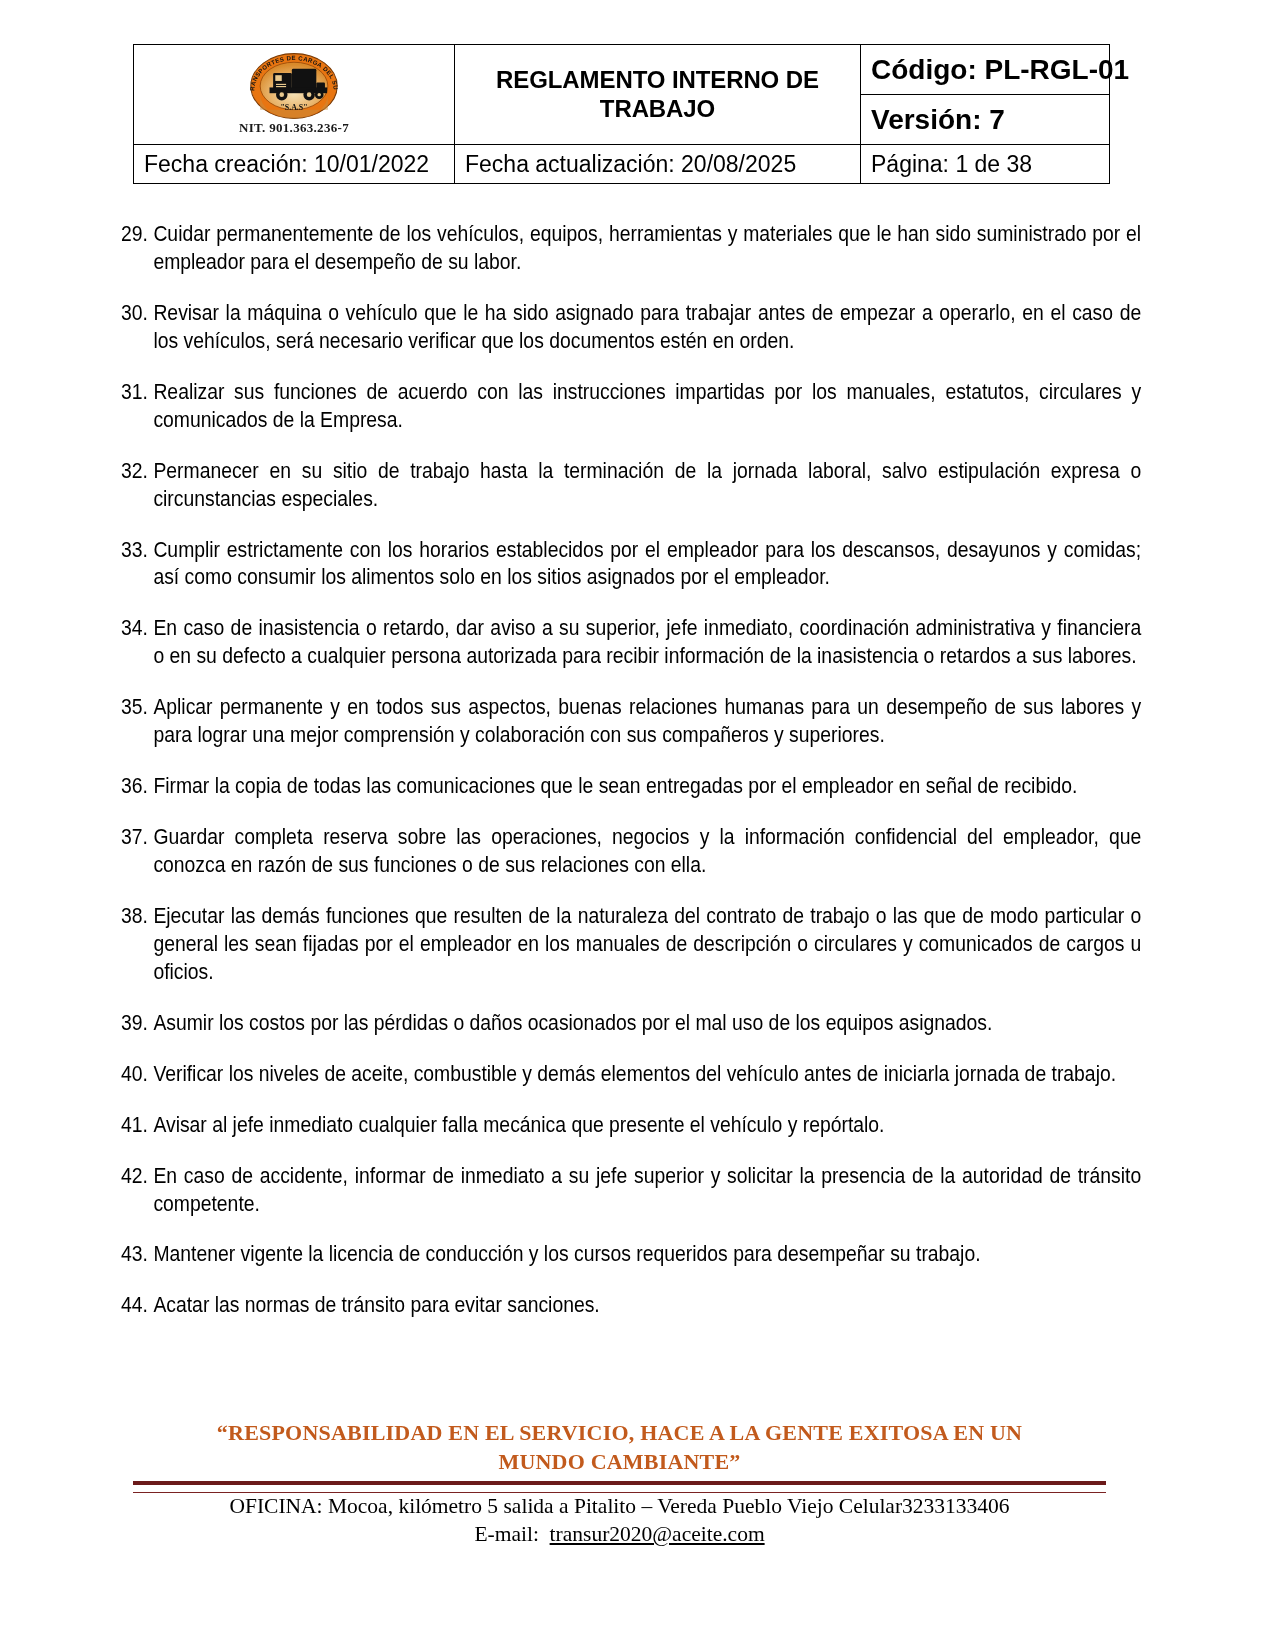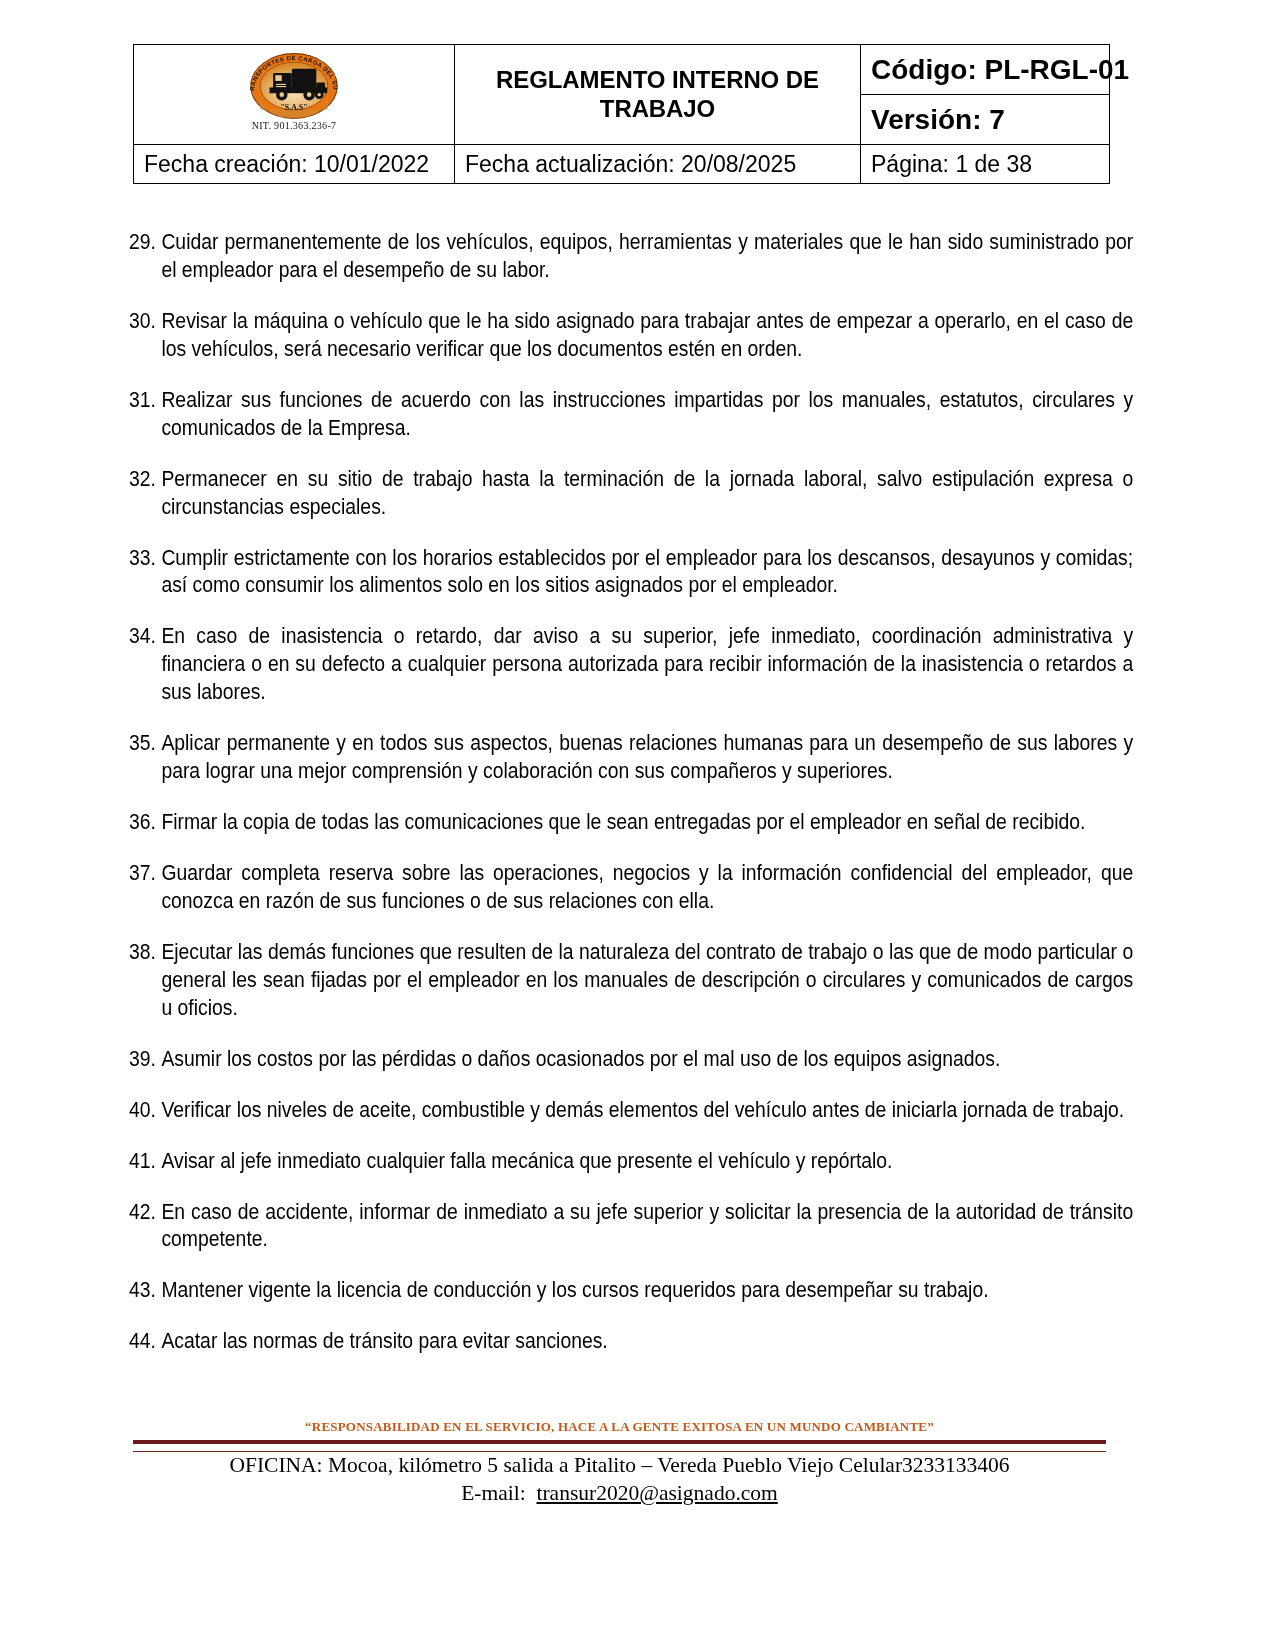--- a/index.html
+++ b/index.html
@@ -81,36 +81,36 @@
     padding-top: 3px;
     box-sizing: border-box;
   }
   .logo-emblem {
     width: 108px;
     height: 72px;
     position: relative;
   }
   .logo-nit {
     font-family: "Liberation Serif", serif;
-    font-weight: normal;
-    font-size: 10px;
+    font-weight: bold;
+    font-size: 13px;
     letter-spacing: 0.3px;
     color: #1a1a1a;
     margin-top: -2px;
   }
 
   
   .content {
     position: absolute;
     left: 104px;
     top: 213px;
     width: 1003px;
   }
   ol.duties {
-    margin: 16px;
+    margin: 8px;
     padding: 0;
     list-style: none;
   }
   ol.duties li {
     position: relative;
     padding-left: 46px;
     margin-bottom: 23px;
     font-family: "Liberation Sans", sans-serif;
     font-size: 21.5px;
     line-height: 1.30;
@@ -139,21 +139,21 @@
   .footer {
     position: absolute;
     left: 133px;
     top: 1418px;
     width: 973px;
     text-align: center;
   }
   .tagline {
     font-family: "Liberation Serif", serif;
     font-weight: bold;
-    font-size: 13px;
+    font-size: 22px;
     line-height: 1.32;
     color: #C25A1C;
     letter-spacing: 0.2px;
     padding: 0 48px;
   }
   .divider {
     margin-top: 5px;
     height: 7px;
     border-top: 4px solid #6B1A1A;
     border-bottom: 1.6px solid #7A2222;
@@ -273,17 +273,17 @@
         <li class="nojustify"><span class="num">44.</span><span>Acatar las normas de tránsito para evitar sanciones.</span></li>
       </ol>
   </div>
 
   <div class="footer">
     <div class="tagline">“RESPONSABILIDAD EN EL SERVICIO, HACE A LA GENTE EXITOSA EN UN MUNDO CAMBIANTE”</div>
     <div class="divider"></div>
     <div class="addr">OFICINA: Mocoa, kilómetro 5 salida a Pitalito – Vereda Pueblo Viejo Celular3233133406</div>
     <div class="addr">
       <span>E-mail:</span>
-      <span>&nbsp;</span><a class="email-link" href="#">transur2020@asignado.com</a>
+      <span>&nbsp;</span><a class="email-link" href="#">transur2020@aceite.com</a>
     </div>
   </div>
 
 </div>
 
 </body></html>

